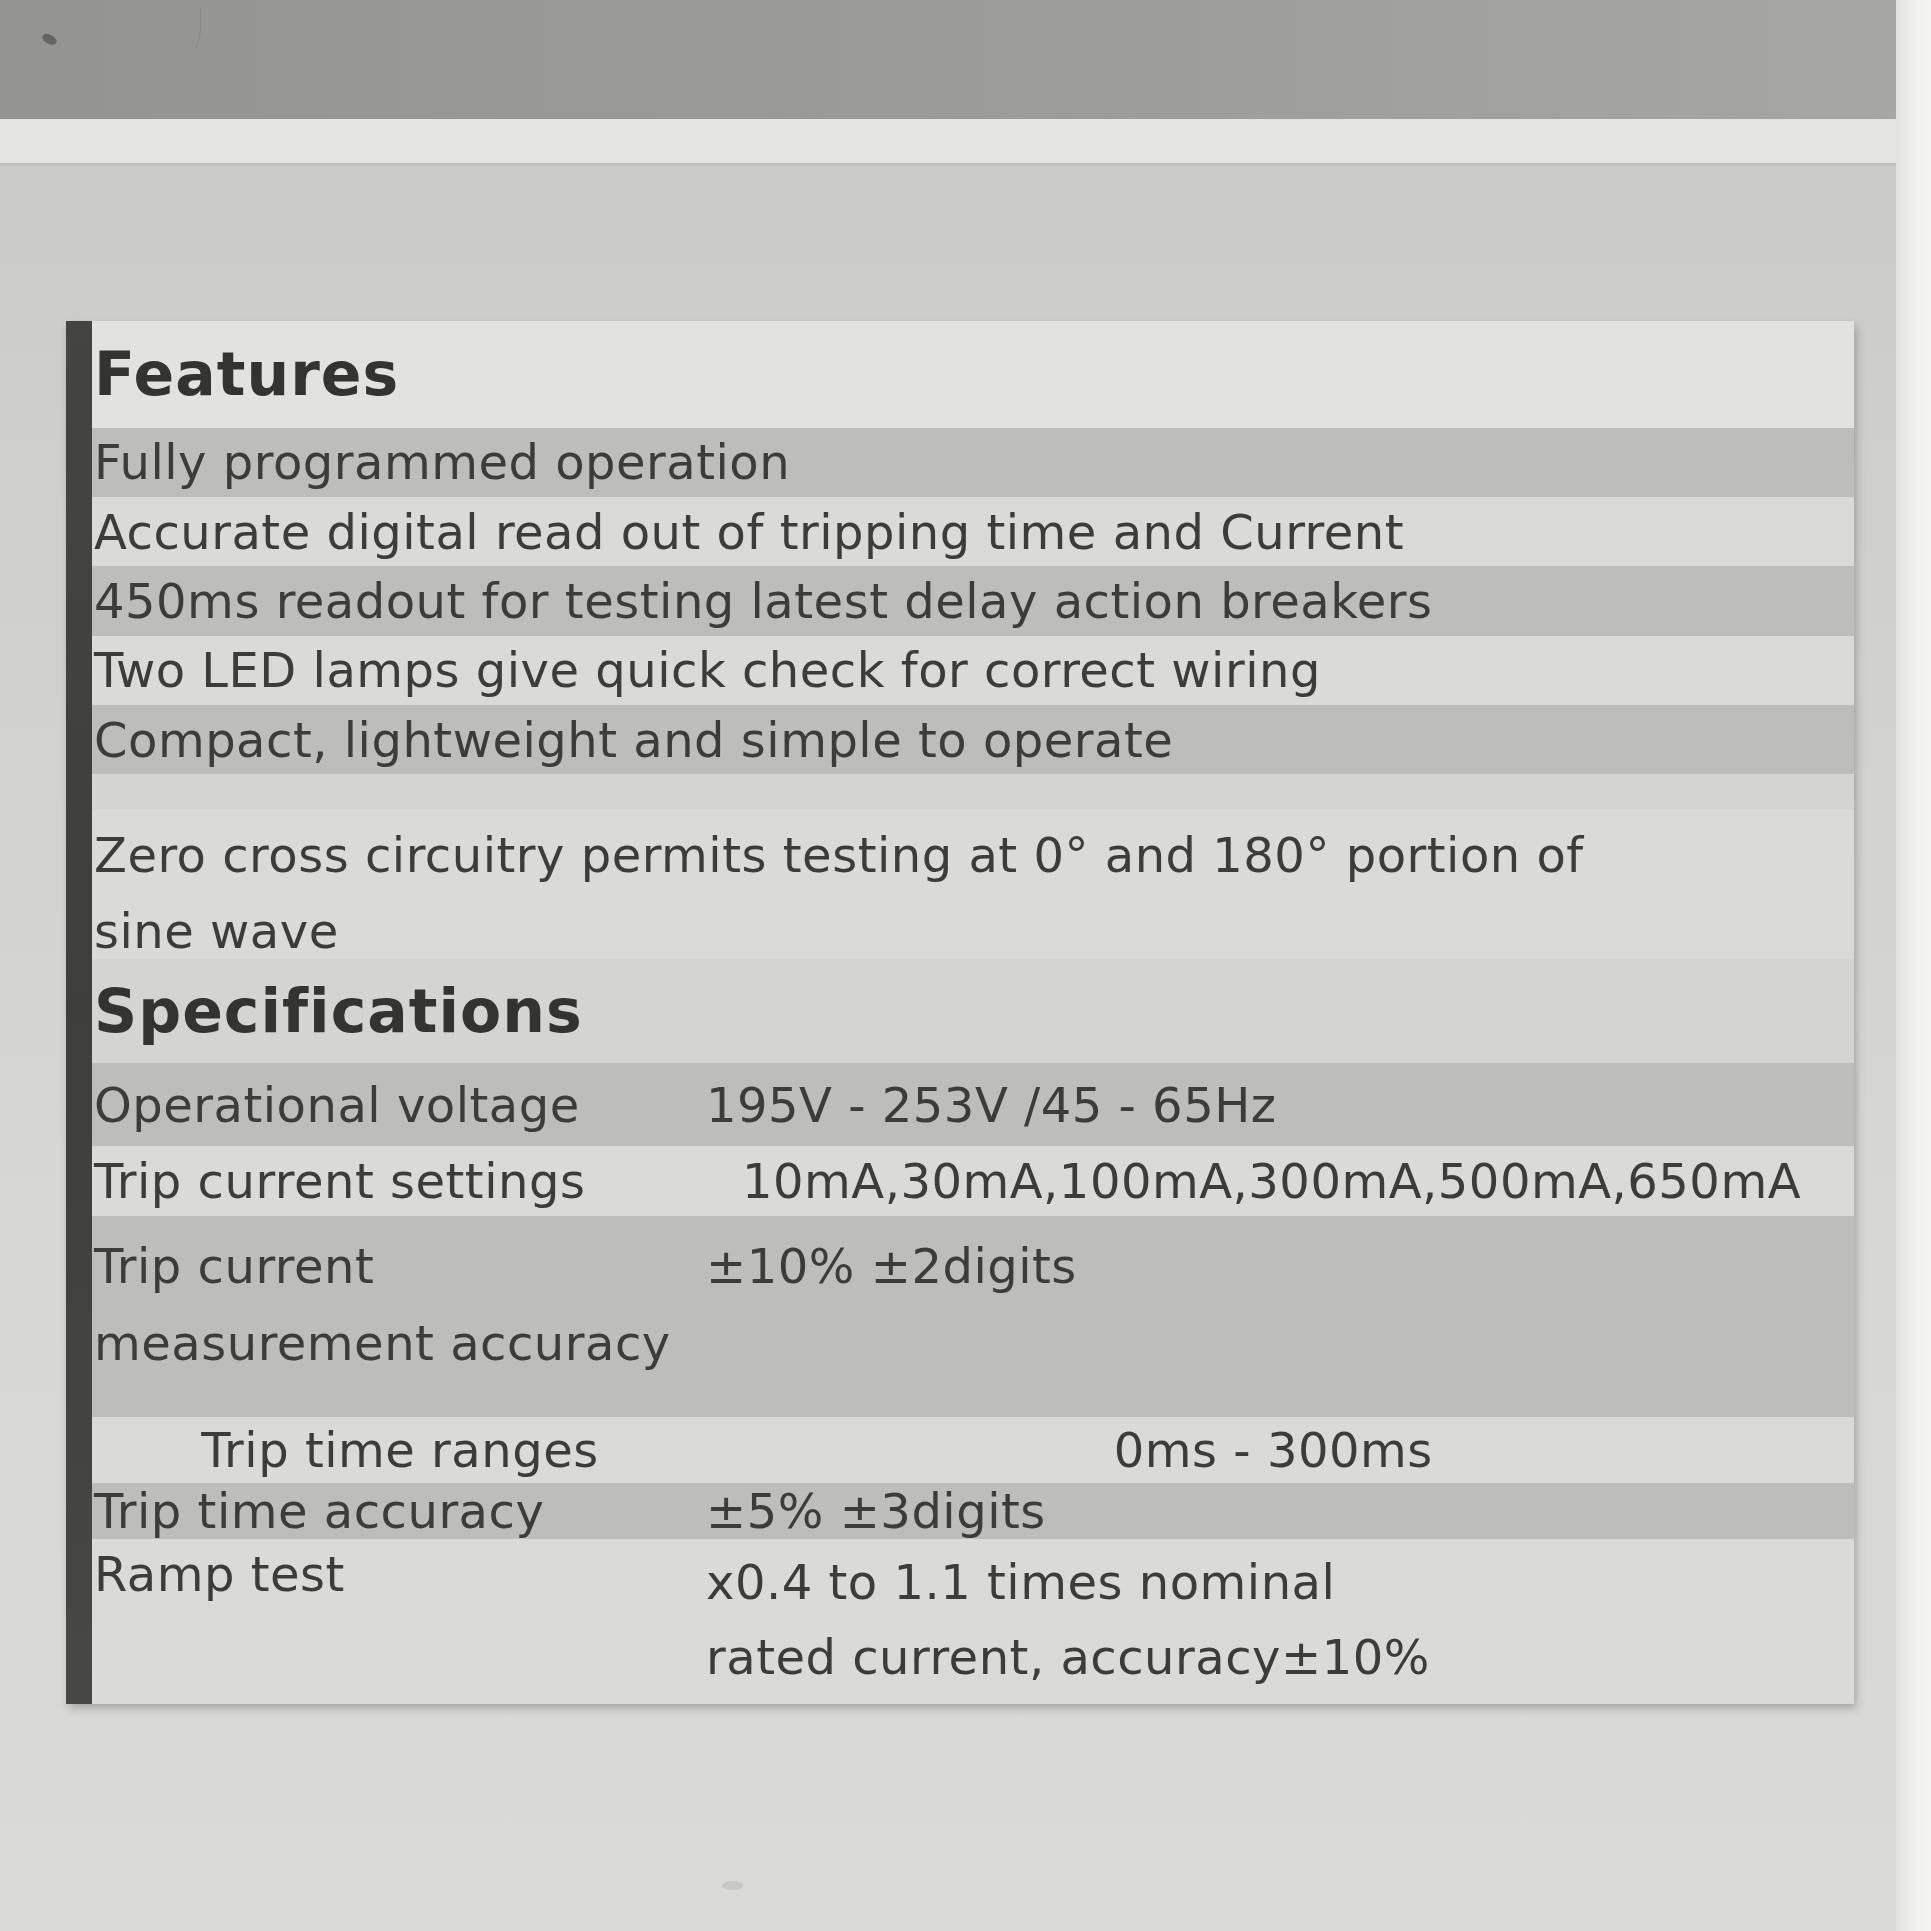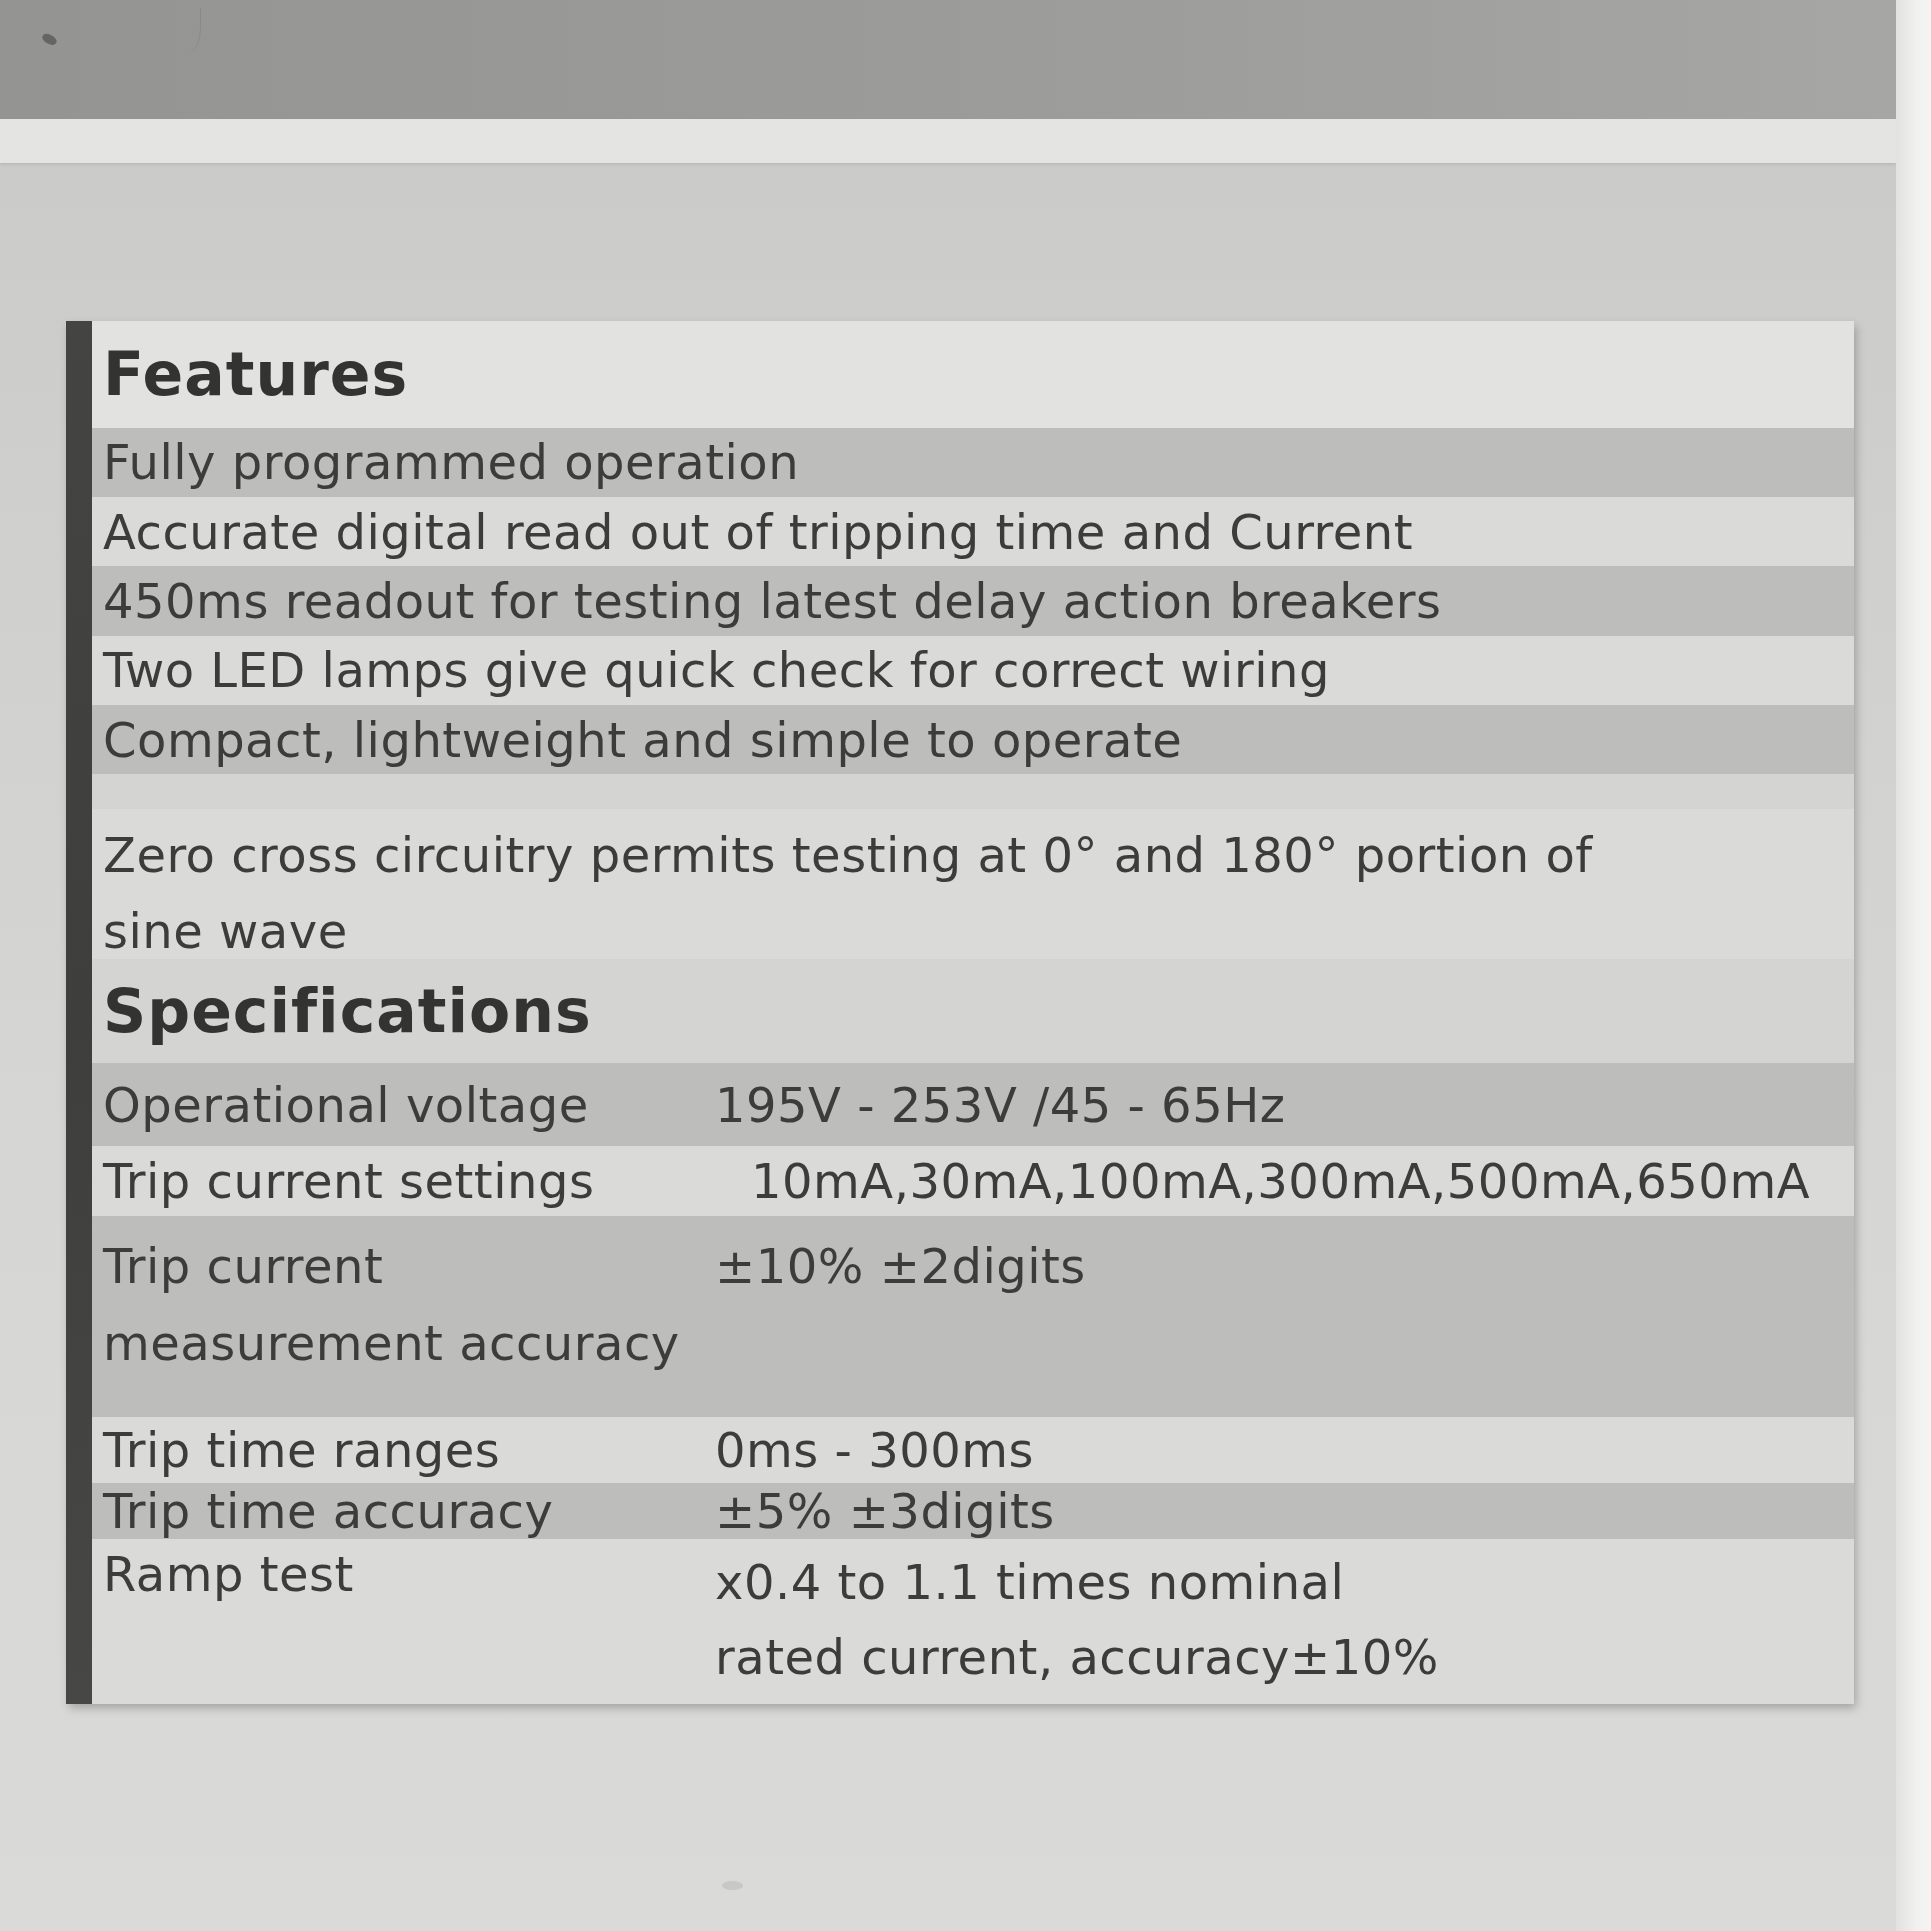--- a/index.html
+++ b/index.html
@@ -81,21 +81,21 @@
   .panel-content {
     flex: 1;
     display: flex;
     flex-direction: column;
     min-width: 0;
   }
 
   .row {
     display: flex;
     align-items: center;
-    padding-left: 11px;
+    padding-left: 2px;
     box-sizing: border-box;
     color: #3c3c3a;
     font-size: 48px;
     letter-spacing: 0.5px;
     white-space: pre-line;
   }
   .stripe-dark  { background: #bdbdbb; }
   .stripe-light { background: #dadad8; }
   .row-heading  { background: #e2e2e0; }
 
@@ -111,21 +111,21 @@
   
   .h-feat-heading { height: 114px; }
   .h-feat         { height: 74px; }
   .h-feat-tall    { height: 150px; align-items: flex-start; padding-top: 7.7px; line-height: 76px; margin-top: 35px; }
 
   
   .h-specs-heading { height: 111px; }
   .h-spec-1 { height: 88px; }
   .h-spec-2 { height: 75px; gap: 36px; }
   .h-spec-3 { height: 214px; align-items: flex-start; padding-top: 11.6px; }
-  .h-spec-4 { height: 70px; }
+  .h-spec-4 { height: 70px; text-align: center; }
   .h-spec-5 { height: 56px; }
   .h-spec-6 { height: 176px; align-items: flex-start; padding-top: 5.8px; }
 
   .spec-label {
     flex: none;
     width: 612px;
     white-space: pre-line;
   }
   .spec-value {
     flex: 1;

